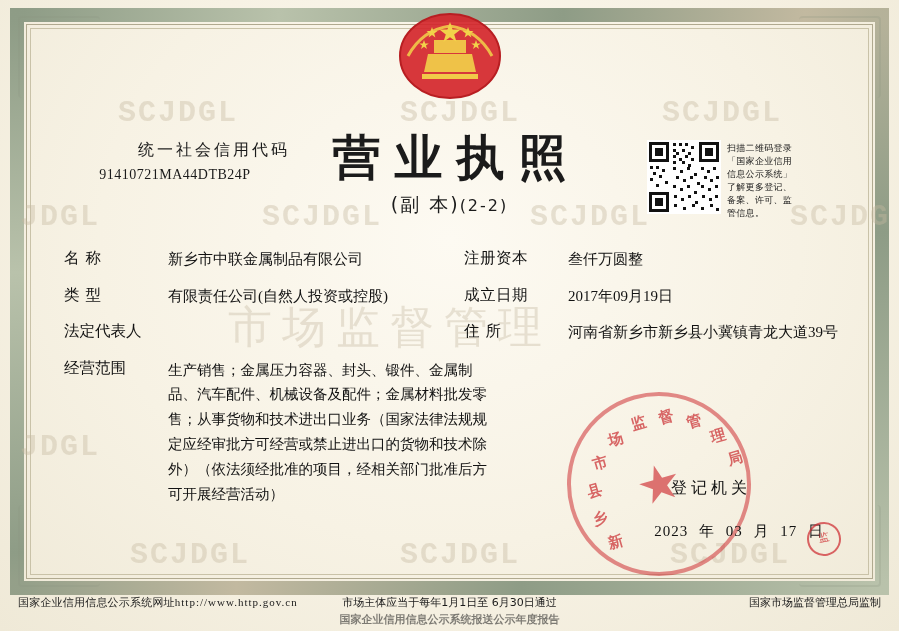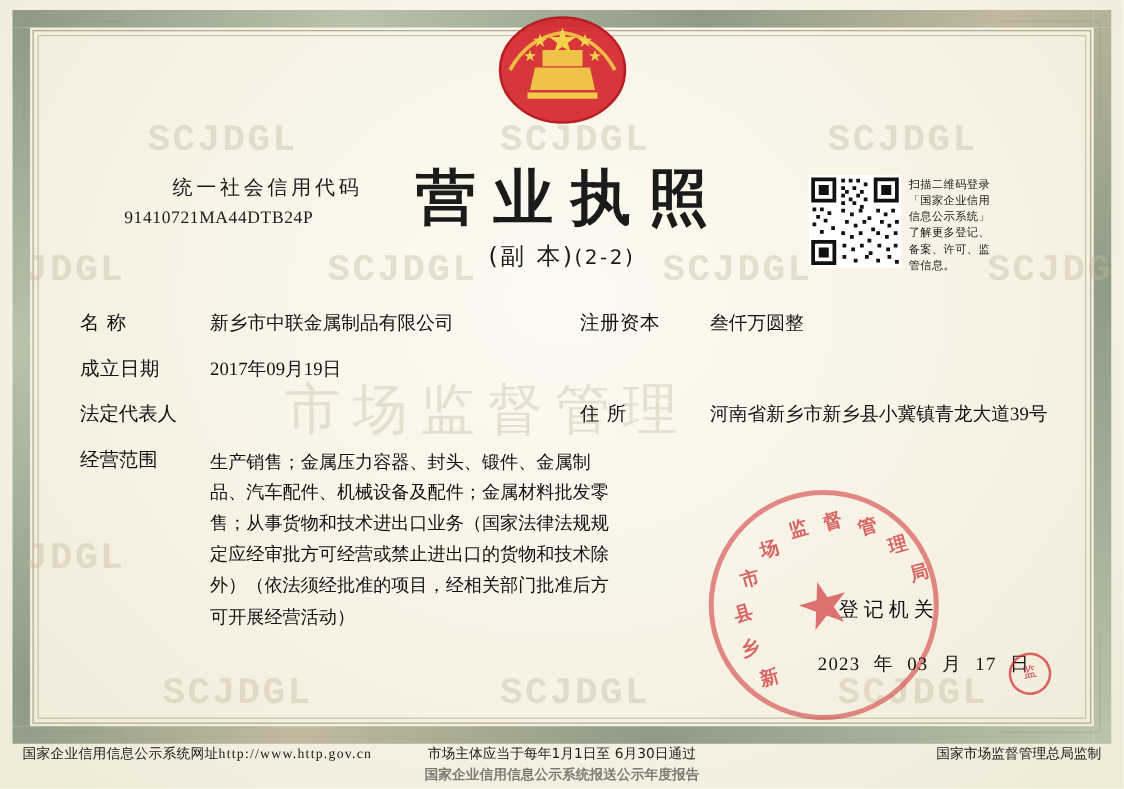--- a/index.html
+++ b/index.html
@@ -328,20 +328,24 @@
         <div class="lbl">名        称</div>
         <div class="val">新乡市中联金属制品有限公司</div>
       </div>
       <div class="col-r">
         <div class="lbl">注册资本</div>
         <div class="val">叁仟万圆整</div>
       </div>
     </div>
 
     <div class="row">
+      <div class="col-l">
+        <div class="lbl">类        型</div>
+        <div class="val">有限责任公司(自然人投资或控股)</div>
+      </div>
       <div class="col-r">
         <div class="lbl">成立日期</div>
         <div class="val">2017年09月19日</div>
       </div>
     </div>
 
     <div class="row">
       <div class="col-l">
         <div class="lbl sp4">法定代表人</div>
       </div>

